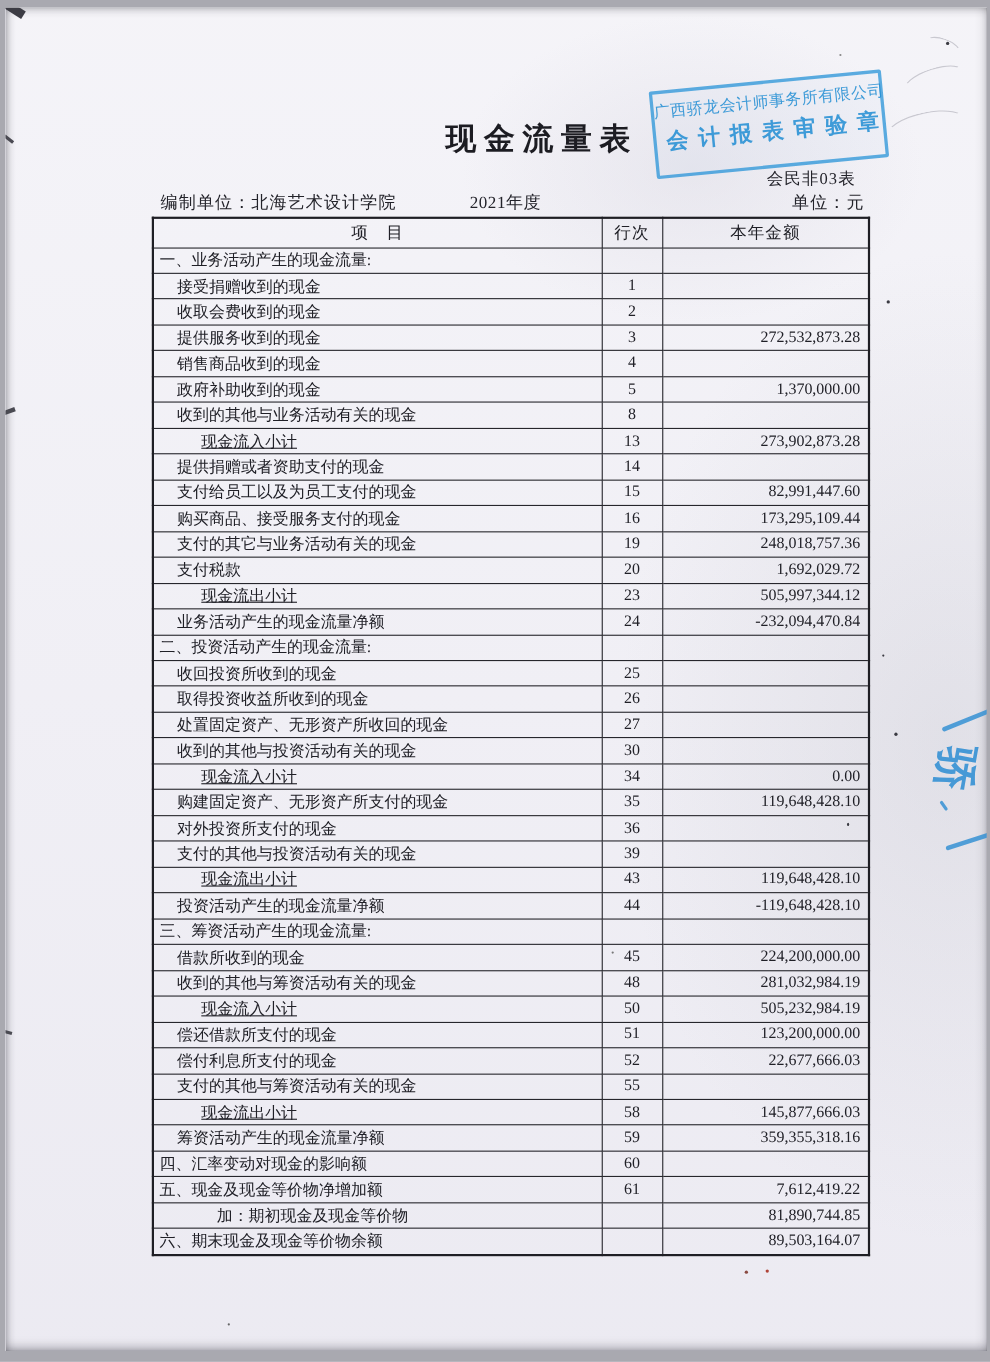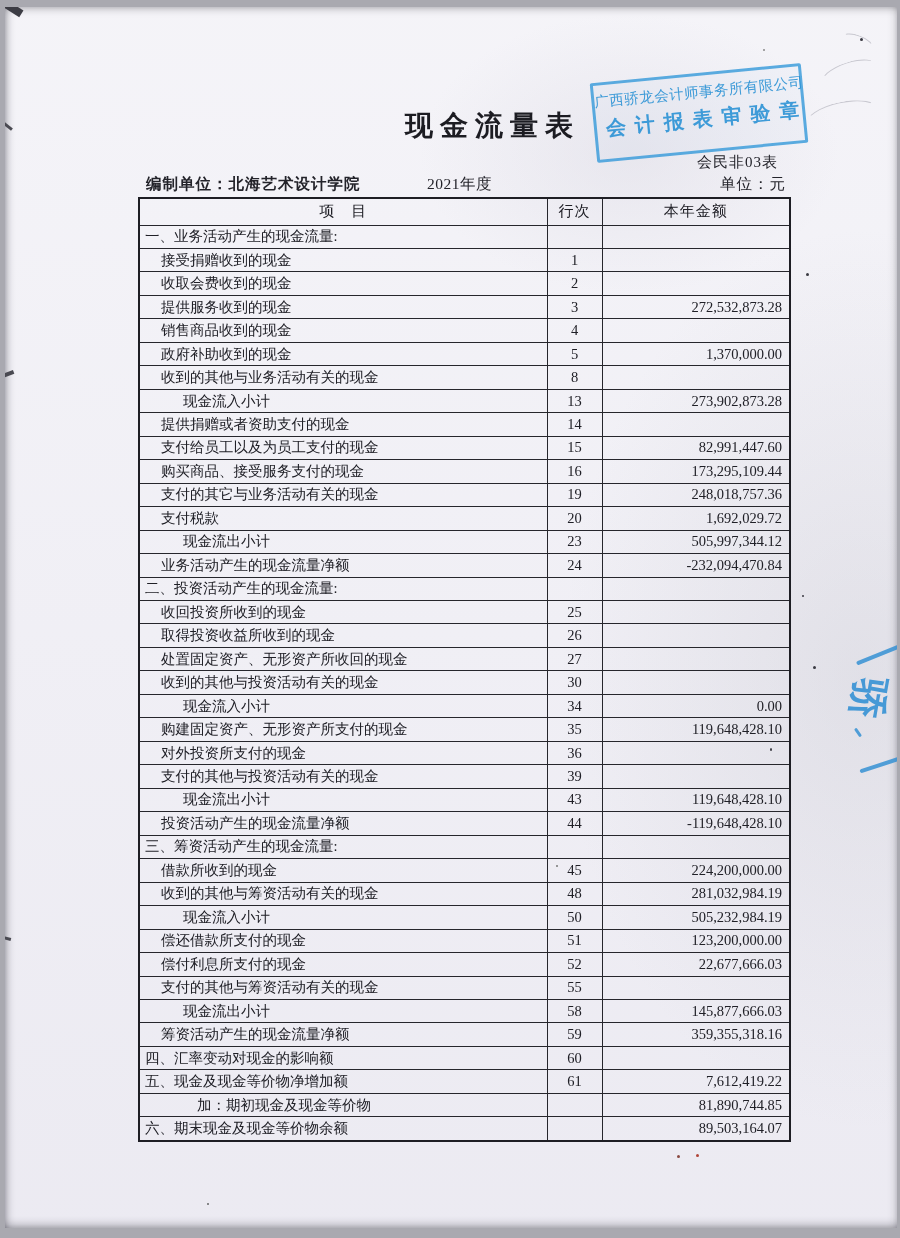--- a/index.html
+++ b/index.html
@@ -36,21 +36,21 @@
   .title {
     position:absolute; left:400px; top:100px;
     font-size:28px; font-weight:bold; color:#1c1c22;
     letter-spacing:7px; white-space:nowrap;
   }
   .form-code {
     position:absolute; top:146px; right:119px;
     font-size:15px; color:#23232a; letter-spacing:1px;
   }
   .info-line { position:absolute; top:167px; left:0; width:900px; font-size:15.5px; color:#23232a; }
-  .info-left  { position:absolute; left:141px; top:0; letter-spacing:1px;font-weight:bold; }
+  .info-left  { position:absolute; left:141px; top:0; letter-spacing:1px; }
   .info-mid   { position:absolute; left:422px; top:0; letter-spacing:0.5px; }
   .info-right { position:absolute; right:119px; top:0; letter-spacing:1px; }
 
   table.cashflow {
     position:absolute; left:133px; top:190px;
     width:651px; height:945px;
     border-collapse:collapse; table-layout:fixed;
     color:#202027;
   }
   .cashflow col.c1 { width:408px; }
@@ -64,21 +64,21 @@
     padding:0;
   }
   .cashflow { border:2.2px solid #1e1e24;padding-left:19px; }
   .cashflow thead tr { height:27px; }
   .cashflow th { text-align:center; font-size:15px; letter-spacing:1px; }
   .c-item { text-align:left; }
   .c-line { text-align:center; font-size:14px; }
   .c-amt  { text-align:right; padding-right:7px !important;margin-top:26px; }
   .ind0 { padding-left:5px !important; }
   .ind1 { padding-left:21px !important; }
-  .ind2 { padding-left:43px !important; }
+  .ind2 { padding-left:43px !important;text-decoration:underline; }
   .ind3 { padding-left:57px !important; }
 
   .stamp {
     position:absolute; left:588px; top:66px; width:212px; height:80px;
     transform:rotate(-5.5deg);
     border:3px solid rgba(47,151,217,0.78);
     border-radius:2px;
     color:rgba(38,144,212,0.88);
     text-align:center;
     padding-top:7px;

